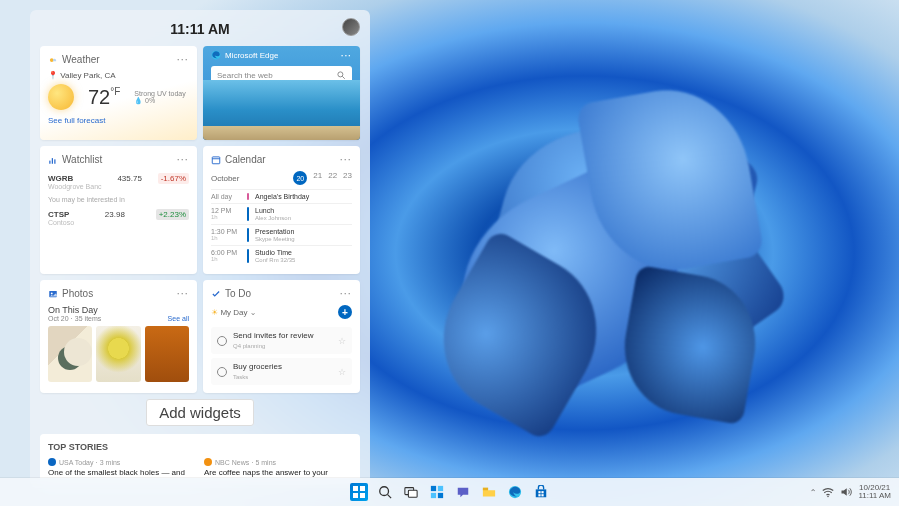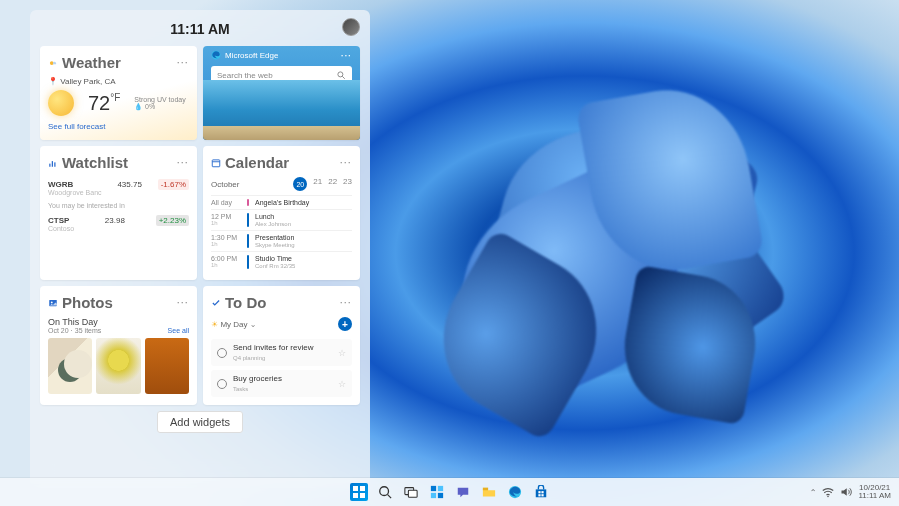--- a/index.html
+++ b/index.html
@@ -14,21 +14,21 @@
 .p5{width:160px;height:150px;left:60px;top:220px;background:radial-gradient(circle at 40% 30%,#5a9ee8,#092a70);transform:rotate(-60deg)}
 .p6{width:140px;height:130px;left:240px;top:240px;background:radial-gradient(circle at 50% 40%,#4e96e6,#072560);transform:rotate(100deg)}
 .panel{position:absolute;left:30px;top:10px;width:340px;height:478px;background:rgba(235,241,248,.82);backdrop-filter:blur(12px);border-radius:6px;padding:8px 10px;overflow:hidden}
 .panel-header{display:flex;justify-content:center;align-items:center;position:relative;height:22px}
 .time{font-size:14px;font-weight:600;color:#222}
 .avatar{position:absolute;right:0;top:0;width:18px;height:18px;border-radius:50%;background:linear-gradient(135deg,#444,#888);border:1px solid #999}
 .grid{display:grid;grid-template-columns:1fr 1fr;gap:6px;margin-top:6px}
 .card{background:#fff;border-radius:4px;padding:8px;box-shadow:0 1px 2px rgba(0,0,0,.06);font-size:9px;color:#555}
 .card-head{display:flex;align-items:center;gap:4px;margin-bottom:6px}
 .card-head .icon{width:10px;height:10px;flex:0 0 10px}
-.card-title{font-size:15px;font-weight:700;color:#666;flex:1}
+.card-title{font-size:10px;font-weight:400;color:#666;flex:1}
 .dots{color:#999;letter-spacing:1px;font-weight:bold}
 .weather-loc{font-size:8px;color:#555;margin-bottom:4px}
 .weather-row{display:flex;align-items:center;gap:14px}
 .sun{width:26px;height:26px;background:radial-gradient(circle at 35% 35%,#ffe680,#f7b733);border-radius:50%;box-shadow:0 0 8px rgba(247,183,51,.5)}
 .temp{font-size:20px;font-weight:300;color:#333}
 .deg{font-size:10px;vertical-align:top}
 .weather-meta{font-size:7px;color:#888}
 .forecast-link{font-size:8px;color:#2a6bce;text-align:left;margin-top:6px}
 .edge-card{padding:0;overflow:hidden;position:relative;background:linear-gradient(180deg,#4fa8e0 0%,#3b94d8 60%,#2d7ab8 100%);height:94px}
 .edge-head{display:flex;align-items:center;gap:4px;padding:4px 8px;color:#fff;font-size:8px}
@@ -66,21 +66,21 @@
 .ph2{background:radial-gradient(circle at 50% 40%,#e8d94e 25%,#d9c93b 26%,transparent 60%),linear-gradient(180deg,#f4f0e6,#e5dfc8);position:relative}
 .ph3{background:linear-gradient(180deg,#c96a14,#a04e0d)}
 .todo-head-row{display:flex;justify-content:space-between;align-items:center;padding:0 0 4px}
 .myday{font-size:8px;color:#666}
 .plus{width:14px;height:14px;border-radius:50%;background:#0067c0;color:#fff;display:flex;align-items:center;justify-content:center;font-size:10px;font-weight:bold}
 .todo-item{display:flex;align-items:center;gap:6px;background:#fafafa;border-radius:3px;padding:4px 6px;margin-top:4px}
 .circle{width:10px;height:10px;border:1px solid #888;border-radius:50%;flex:0 0 10px}
 .todo-text .t{font-size:8px;color:#333;display:block}
 .todo-text .s{font-size:6px;color:#aaa}
 .star{margin-left:auto;color:#ccc;font-size:9px}
-.add-widgets{margin:6px auto 0;display:block;background:#fff;border:1px solid #ddd;border-radius:3px;padding:4px 12px;font-size:11px;color:#444;width:fit-content}
+.add-widgets{margin:6px auto 0;display:block;background:#fff;border:1px solid #ddd;border-radius:3px;padding:4px 12px;font-size:15px;color:#444;width:fit-content}
 .top-stories{margin-top:8px;background:#fff;border-radius:4px;padding:8px}
 .ts-title{font-size:9px;font-weight:600;color:#555;margin-bottom:6px}
 .ts-grid{display:grid;grid-template-columns:1fr 1fr;gap:8px}
 .ts-src{font-size:7px;color:#999;display:flex;align-items:center;gap:3px}
 .ts-headline{font-size:8px;color:#222;margin-top:2px}
 .dot-icon{width:8px;height:8px;border-radius:50%;display:inline-block}
 .taskbar{position:absolute;left:0;right:0;bottom:0;height:28px;background:rgba(243,247,252,.9);backdrop-filter:blur(10px);display:flex;align-items:center;justify-content:center;box-shadow:0 -1px 0 rgba(0,0,0,.05)}
 .tb-icons{display:flex;gap:8px}
 .tb-icon{width:18px;height:18px;display:flex;align-items:center;justify-content:center;border-radius:2px}
 .tb-start{background:linear-gradient(135deg,#0078d4,#00a2ed)}
@@ -270,20 +270,33 @@
             <span class="circle"></span>
             <div class="todo-text"><span class="t">Buy groceries</span><span class="s">Tasks</span></div>
             <span class="star">☆</span>
           </div>
         </div>
     </div>
   </div>
 
   <div class="add-widgets">Add widgets</div>
 
+  <div class="top-stories">
+    <div class="ts-title">TOP STORIES</div>
+    <div class="ts-grid" id="ts-grid">
+        <div>
+          <div class="ts-src"><span class="dot-icon" style="background:#0a66c2"></span>USA Today · 3 mins</div>
+          <div class="ts-headline">One of the smallest black holes — and</div>
+        </div>
+        <div>
+          <div class="ts-src"><span class="dot-icon" style="background:#f29111"></span>NBC News · 5 mins</div>
+          <div class="ts-headline">Are coffee naps the answer to your</div>
+        </div>
+      </div>
+  </div>
 </div>
 
 <div class="taskbar">
   <div class="tb-icons">
     <div class="tb-icon tb-start">
         <svg viewBox="0 0 12 12">
           <rect x="0" y="0" width="5" height="5" fill="#fff"></rect>
           <rect x="7" y="0" width="5" height="5" fill="#fff"></rect>
           <rect x="0" y="7" width="5" height="5" fill="#fff"></rect>
           <rect x="7" y="7" width="5" height="5" fill="#fff"></rect>

